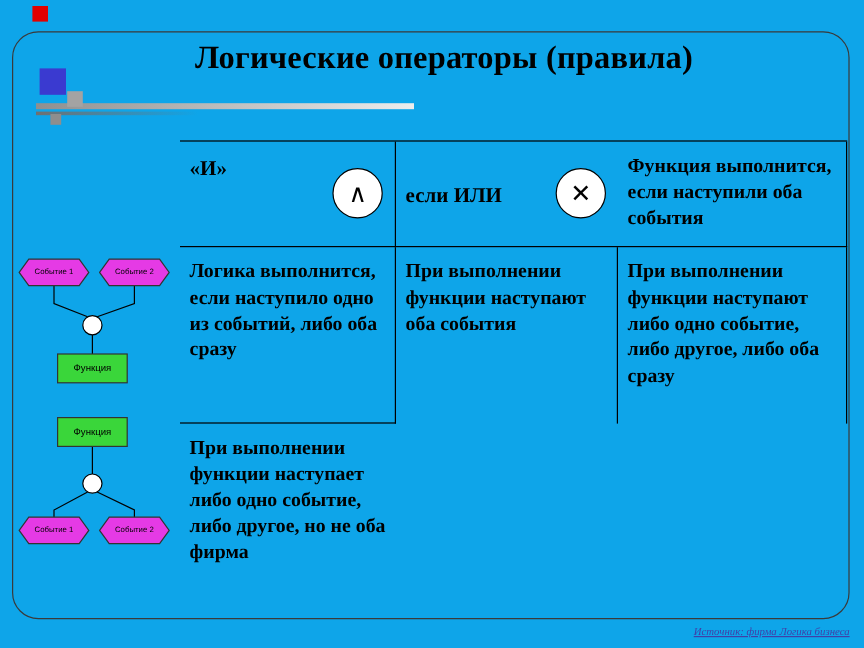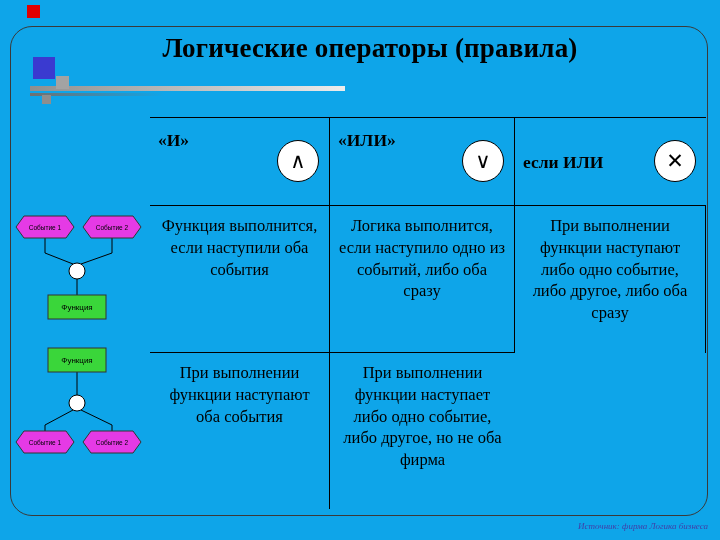--- a/index.html
+++ b/index.html
@@ -27,30 +27,30 @@
                grid-template-rows:88px 147px 156px;
                border-top:1px solid #000;}
   .colA,.colB{border-right:1px solid #000;}
   .rowH,.row2{border-bottom:1px solid #000;}
   .hcell{display:flex;justify-content:space-between;align-items:flex-start;
          padding:10px 10px 4px 8px;}
   .hlabel{font-size:17.5px;font-weight:bold;line-height:1.25;padding-top:2px;}
   .opcircle{width:40px;height:40px;border:1.3px solid #000;border-radius:50%;
             flex:0 0 auto;margin-top:12px;display:flex;align-items:center;justify-content:center;
             font-family:"DejaVu Sans",sans-serif;font-size:21px;font-weight:400;background:#fff;}
-  .cell{padding:9px 8px 6px 8px;font-size:16.5px;font-weight:normal;line-height:1.32;text-align:center;}
+  .cell{padding:9px 8px 6px 8px;font-size:16.5px;font-weight:bold;line-height:1.32;}
 
   
   .diagram{position:absolute;left:12px;top:213px;}
   .diagram text{font-family:"Liberation Sans",sans-serif;fill:#000;}
   .hexlabel{font-size:6.5px;}
   .fnlabel{font-size:8px;}
 
   .source{position:absolute;right:12px;top:521px;font-size:9px;font-style:italic;
-          color:#4040a8;}
+          color:#4040a8;text-decoration:underline;}
 </style>
 </head>
 <body>
 
 <div class="stage">
 
   <div class="red-sq"></div>
   <div class="frame"></div>
   <div class="sq-blue"></div>
   <div class="bar1"></div>
@@ -61,41 +61,35 @@
   <h1 class="title">Логические операторы (правила)</h1>
 
   <div class="rules-table">
 
     <div class="hcell colA rowH">
       <span class="hlabel">«И»</span>
       <span class="opcircle">
           <span>∧</span>
         </span>
     </div>
-    <div class="hcell colB rowH">
-      <span class="hlabel">«ИЛИ»</span>
-      <span class="opcircle">
-          <span>∨</span>
-        </span>
-    </div>
     <div class="hcell rowH">
       <span class="hlabel">
         <br>
         <span>если ИЛИ</span>
       </span>
       <span class="opcircle">
           <span>✕</span>
         </span>
     </div>
 
     <div class="cell colA row2">Функция выполнится, если наступили оба события</div>
     <div class="cell colB row2">Логика выполнится, если наступило одно из событий, либо оба сразу</div>
 
+    <div class="cell colA">При выполнении функции наступают оба события</div>
     <div class="cell colB">При выполнении функции наступают либо одно событие, либо другое, либо оба сразу</div>
-    <div class="cell colA">При выполнении функции наступают оба события</div>
     <div class="cell">При выполнении функции наступает либо одно событие, либо другое, но не оба фирма</div>
 
   </div>
 
   <svg class="diagram" width="136" height="272" viewBox="0 0 136 272">
 
     <g stroke="#000" stroke-width="1" fill="none">
       <polyline points="33,25 33,40 61,51"></polyline>
       <polyline points="100,25 100,40 69,51"></polyline>
       <line x1="65" y1="66" x2="65" y2="82"></line>

